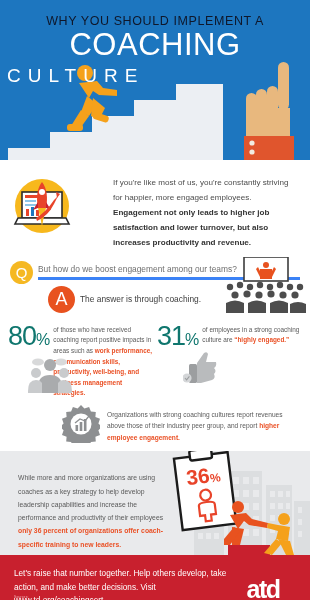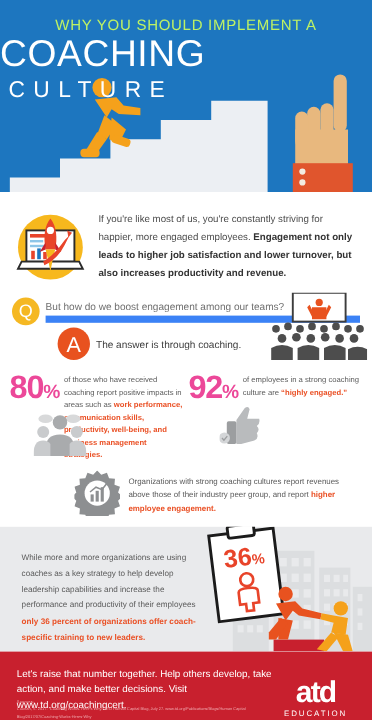--- a/index.html
+++ b/index.html
@@ -8,66 +8,66 @@
     background:#ffffff;
     font-family:"Liberation Sans", sans-serif;
     -webkit-font-smoothing:antialiased;
   }
   .page{position:relative;width:310px;height:600px;overflow:hidden;background:#fff;}
 
   
   .hero{position:relative;width:310px;height:160px;background:#1d76bf;overflow:hidden;}
   .hero-kicker{
     position:absolute;left:0;right:0;top:14px;text-align:center;
-    color:#bef264;font-size:12.5px;letter-spacing:0.6px;font-weight:400;
+    color:#0f172a;font-size:12.5px;letter-spacing:0.6px;font-weight:400;
   }
   .hero-title{
-    position:absolute;left:0;right:0;top:29px;
+    position:absolute;left:0;right:0;top:29px;text-align:center;
     color:#fff;font-size:31px;letter-spacing:0.5px;font-weight:300;line-height:1;
   }
   .hero-sub{
     position:absolute;left:0;right:0;top:66px;text-align:left;
     color:#fff;font-size:19px;letter-spacing:7px;font-weight:300;line-height:1;
     text-indent:7px;
   }
 
   
   .stairs{position:absolute;left:8px;bottom:0;width:250px;height:86px;}
 
   
   .runner{position:absolute;left:63px;bottom:26px;width:62px;height:70px;}
 
   
   .hand{position:absolute;right:4px;bottom:0;width:66px;height:104px;}
 
   
   .intro{position:relative;padding:14px 10px 6px 10px;display:flex;gap:8px;}
   .rocket-badge{width:64px;height:64px;flex:0 0 64px;position:relative;}
-  .intro-text{flex:1;font-size:8.1px;line-height:1.85;color:#4d4d4d;padding-top:2px;}
+  .intro-text{flex:1;font-size:8.1px;line-height:1.85;color:#4d4d4d;padding-top:2px;margin-left:31px;}
   .intro-text b{color:#333;font-weight:700;}
 
   
   .qa{position:relative;margin:4px 0 0 0;padding:0 10px;height:58px;}
   .qa-row{display:flex;align-items:center;gap:5px;}
   .qa-row.a{margin-top:2px;padding-left:38px;}
   .bubble{
     width:23px;height:23px;border-radius:50%;flex:0 0 23px;
     display:flex;align-items:center;justify-content:center;
     color:#fff;font-size:15px;font-weight:400;line-height:1;
   }
   .bubble.q{background:#f5b823;}
   .bubble.a{background:#e8521f;width:27px;height:27px;flex:0 0 27px;font-size:18px;}
-  .qa-q-text{font-size:8.4px;color:#6f6f6f;border-bottom:6px solid #3b82f6;padding-bottom:3px;flex:1;}
+  .qa-q-text{font-size:8.4px;color:#6f6f6f;border-bottom:3px solid #3b82f6;padding-bottom:3px;flex:1;}
   .qa-a-text{font-size:8.4px;color:#3d3d3d;font-weight:400;}
   .audience{position:absolute;right:4px;top:-4px;width:82px;height:56px;}
 
   
   .stats{display:flex;padding:4px 8px 0 8px;gap:4px;}
   .stat{display:flex;gap:4px;flex:1;position:relative;}
-  .stat-num{font-size:27px;font-weight:700;color:#ec4899;line-height:1;letter-spacing:-1px;}
+  .stat-num{font-size:27px;font-weight:400;color:#0f766e;line-height:1;letter-spacing:-1px;}
   .stat-num .pct{font-size:16px;}
   .stat-body{font-size:6.4px;line-height:1.65;color:#5a5a5a;padding-top:2px;}
   .hl{color:#ea5126;font-weight:700;}
   .stat-icon{position:absolute;}
 
   
   .gearrow{display:flex;gap:7px;padding:6px 14px 0 62px;align-items:flex-start;}
   .gear-wrap{flex:0 0 38px;width:38px;height:38px;position:relative;}
   .gear-text{font-size:6.6px;line-height:1.75;color:#5a5a5a;padding-top:4px;}
 
@@ -224,21 +224,21 @@
     <div class="stat">
       <div class="stat-icon" style="left:26px;top:28px;">
         <svg width="34" height="32" viewBox="0 0 34 32">
           <path d="M14 32 L14 12 L21 2 Q24 0 25 3 L23 11 L33 11 Q34 15 31 17 Q34 20 31 23 Q33 27 29 29 L18 32 Z" fill="#b9bbbd"></path>
           <rect x="6" y="13" width="8" height="19" rx="1.5" fill="#9c9ea0"></rect>
           <circle cx="4" cy="27" r="4.6" fill="#d4d6d8"></circle>
           <path d="M2 27 L3.6 28.8 L6.4 25.4" stroke="#9c9ea0" stroke-width="1.1" fill="none"></path>
         </svg>
       </div>
       <div class="stat-num">
-        <span>92</span><span class="pct">%</span>
+        <span>31</span><span class="pct">%</span>
       </div>
       <div class="stat-body">
         <span>of employees in a strong coaching culture are </span><span class="hl">“highly engaged.”</span>
       </div>
     </div>
   </div>
 
   <div class="gearrow">
     <div class="gear-wrap">
       <svg width="38" height="38" viewBox="0 0 38 38">

